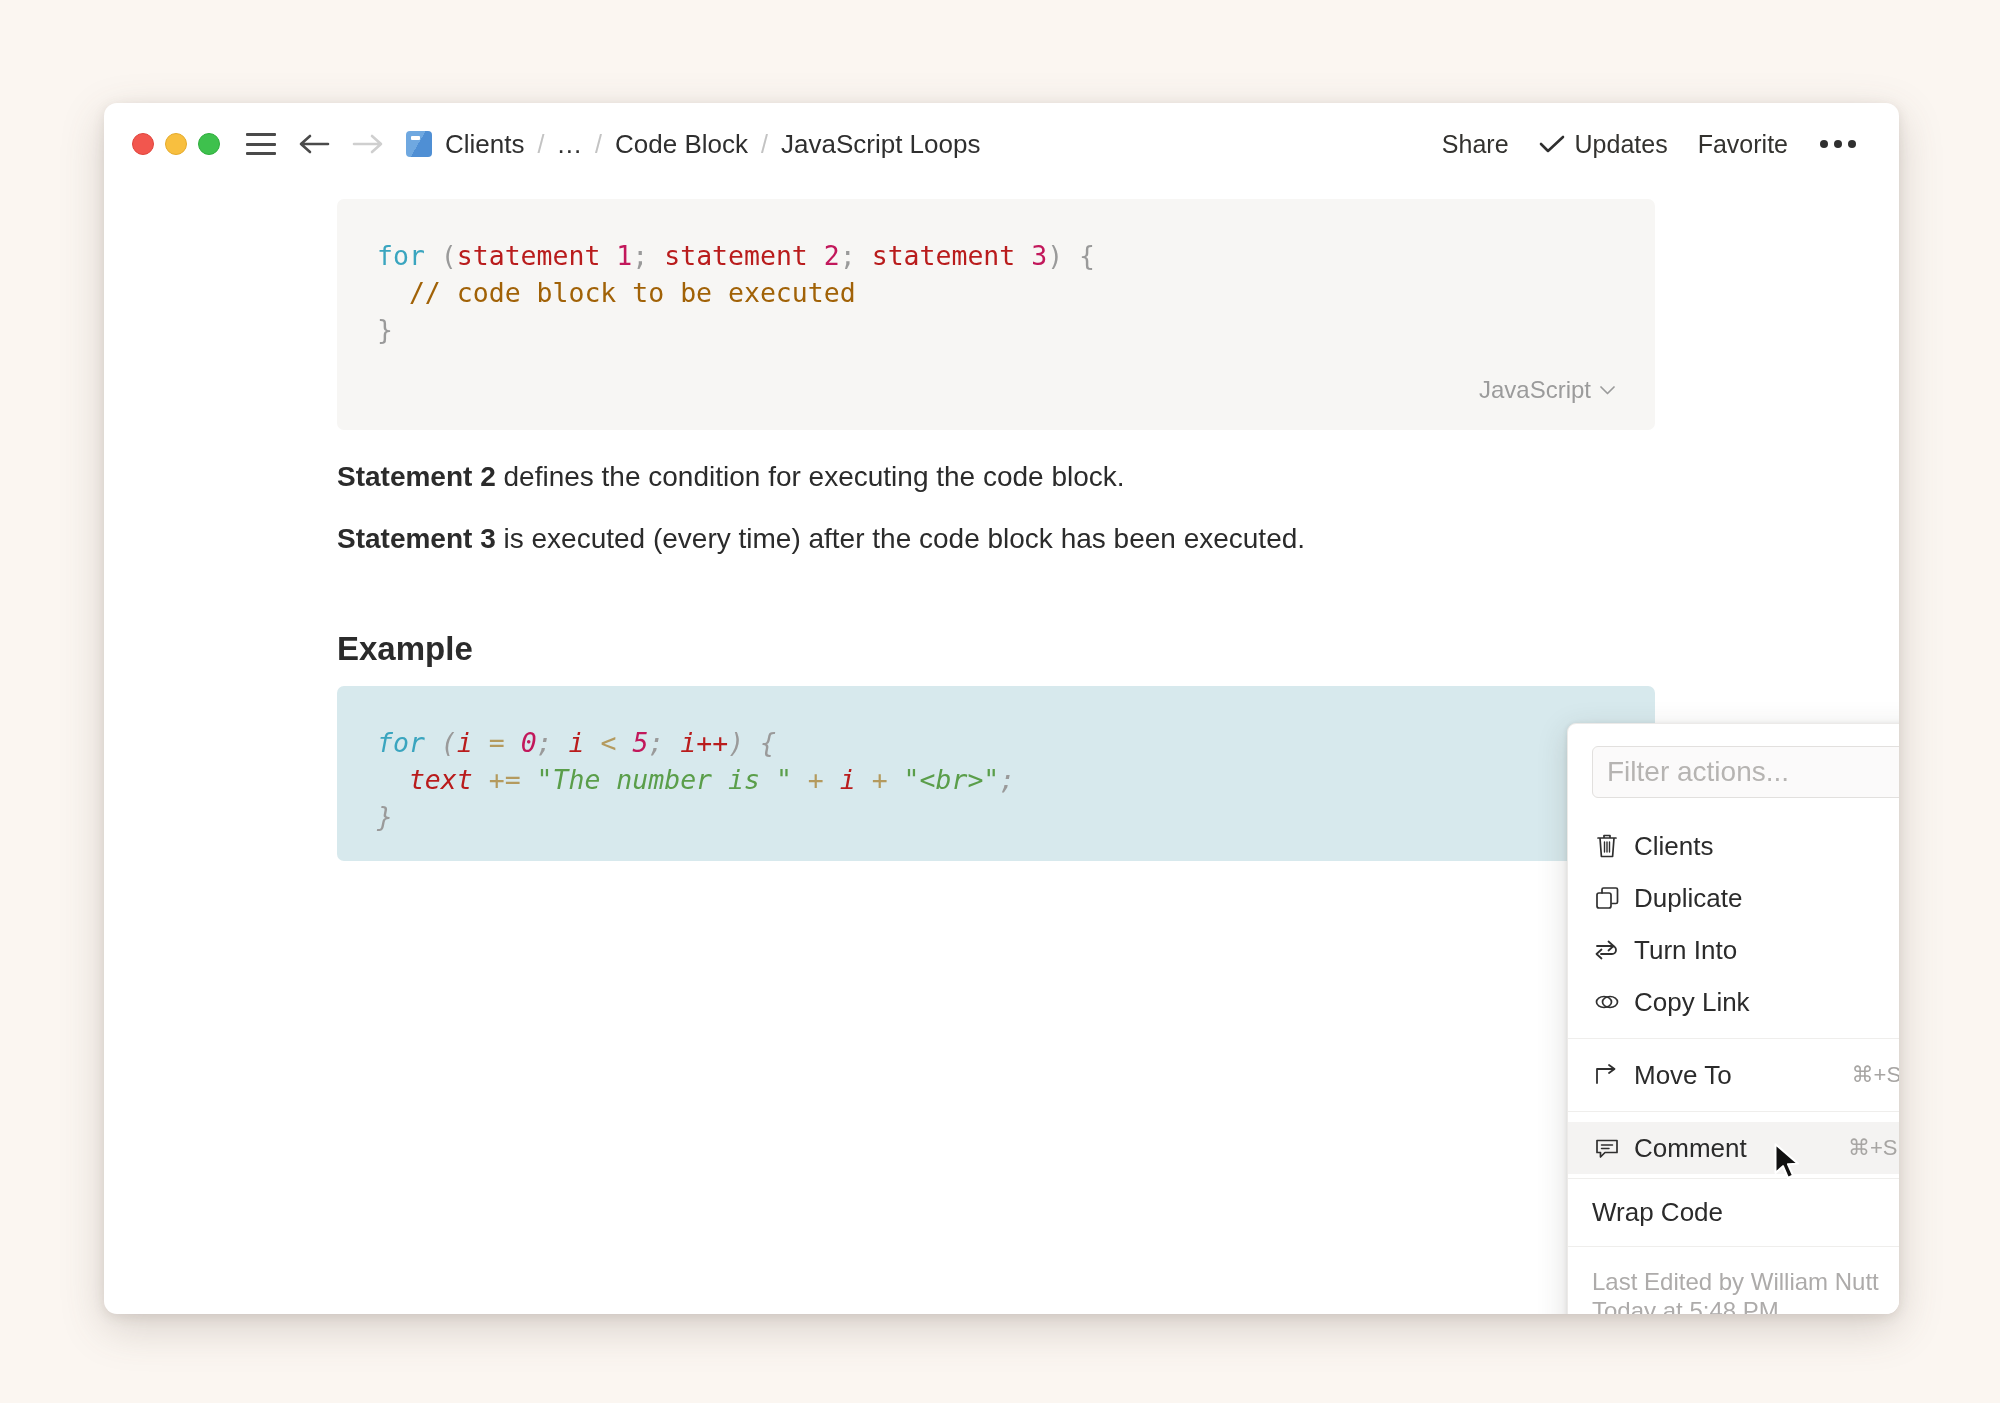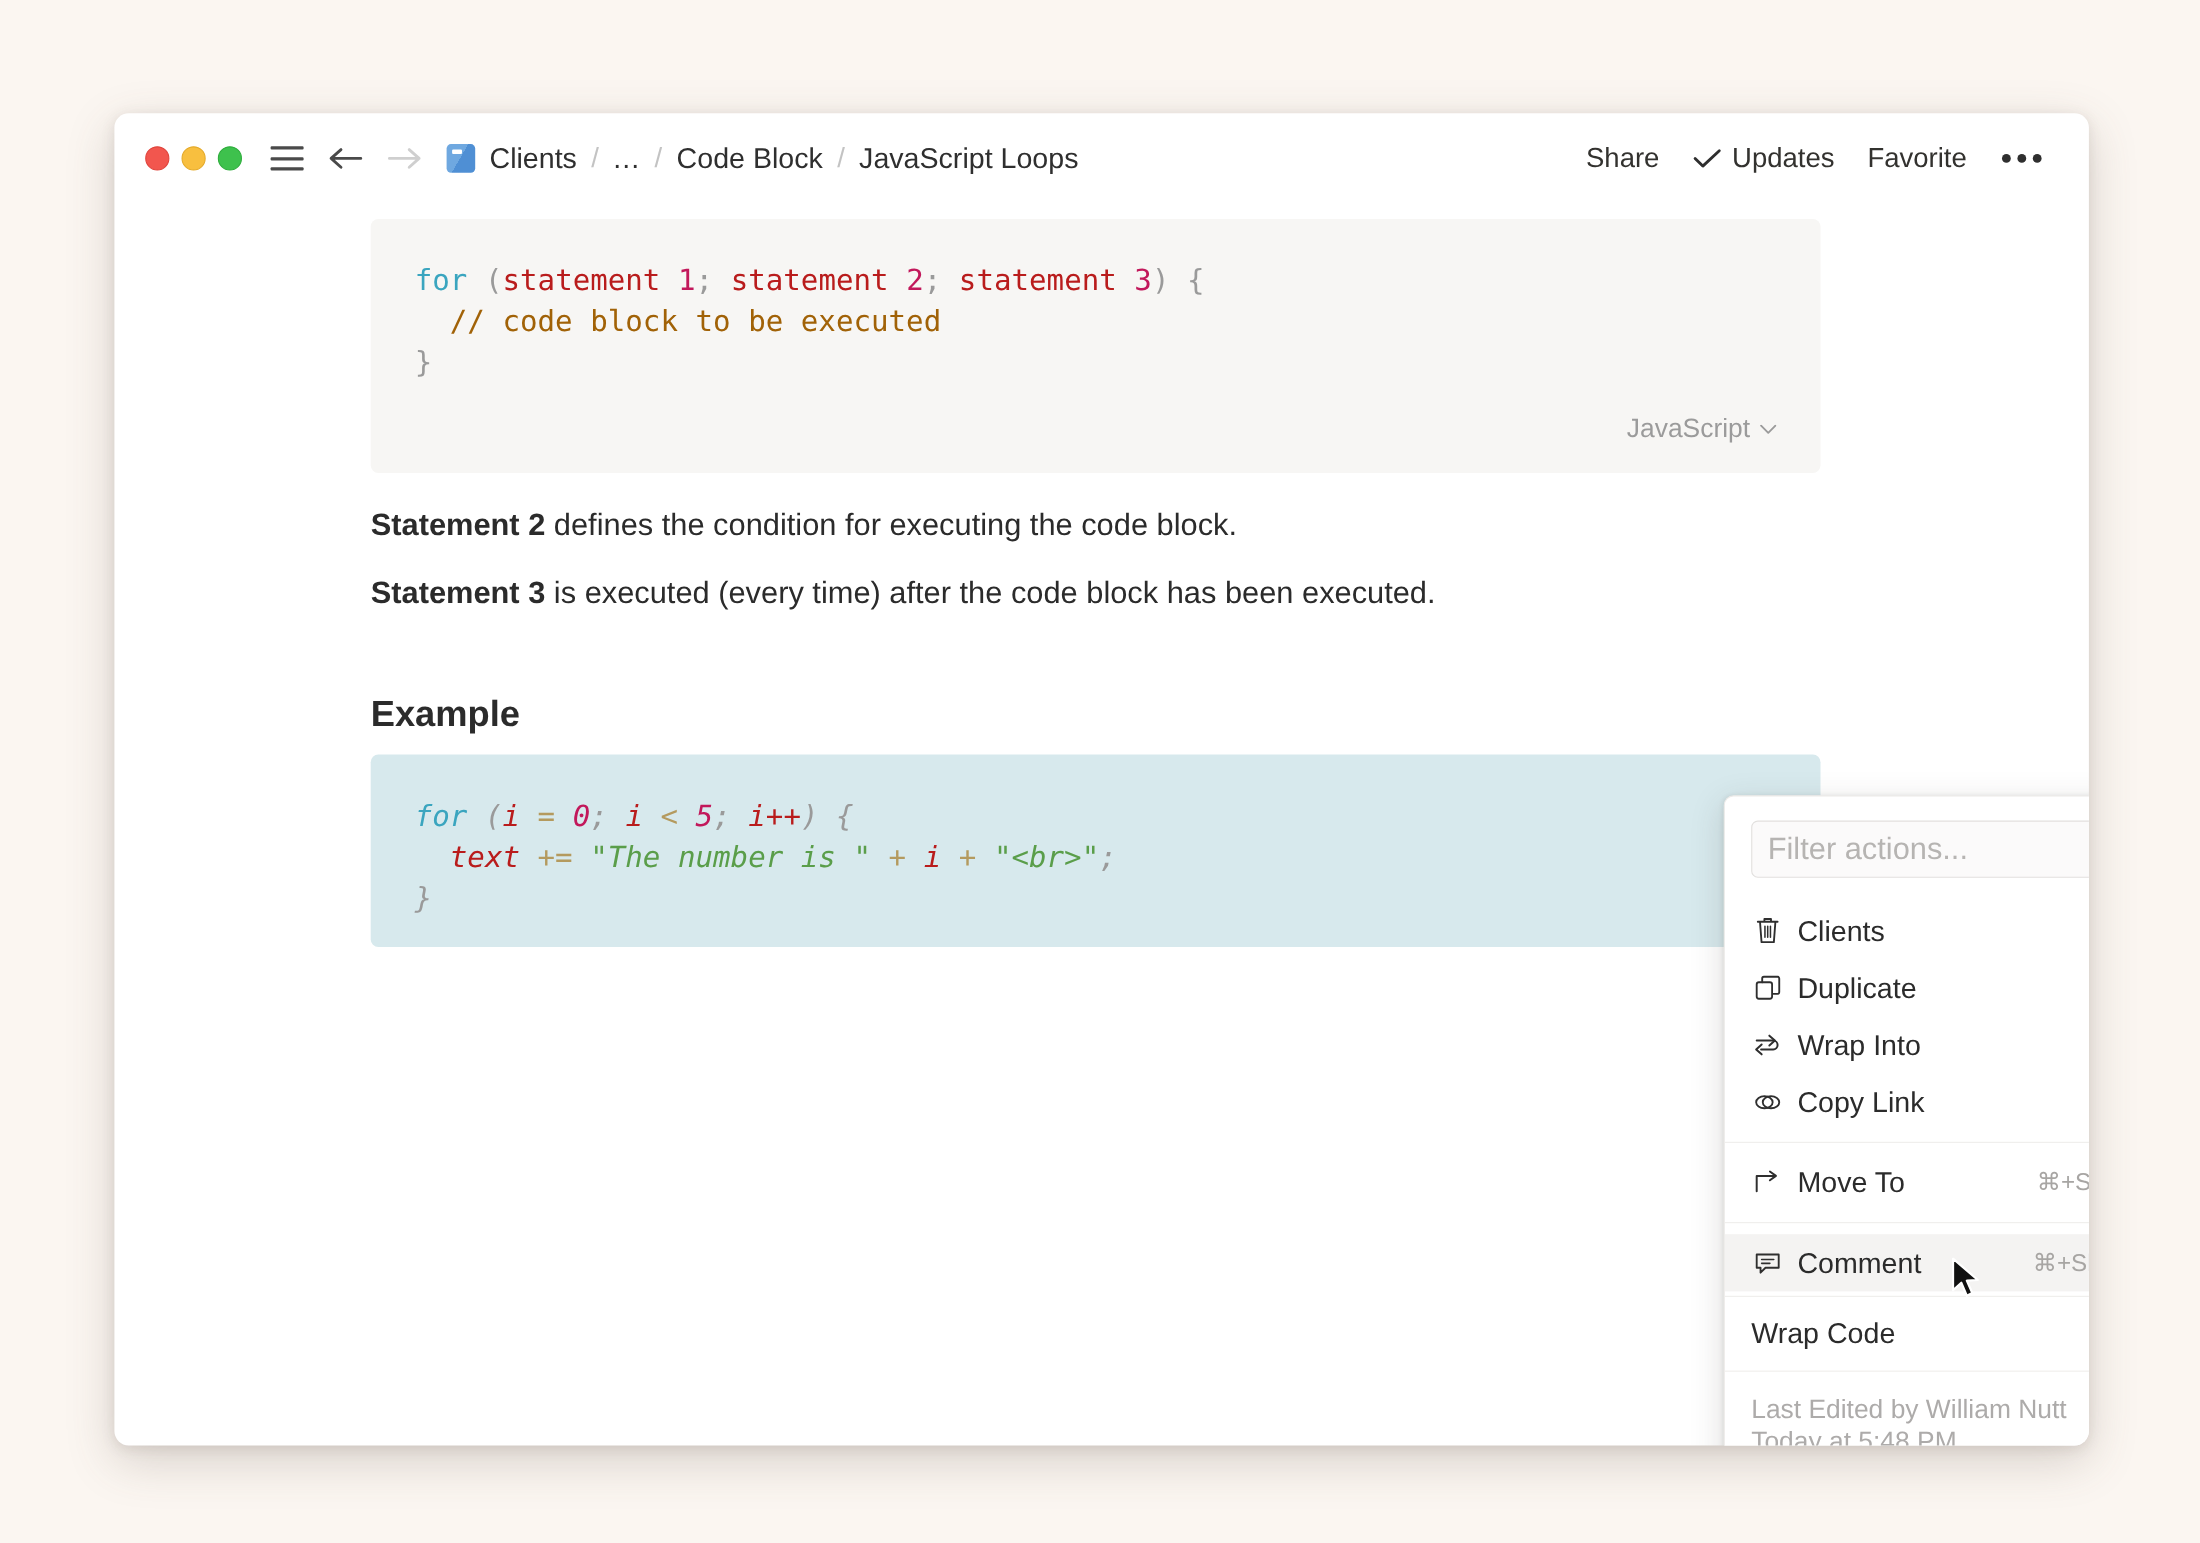--- a/index.html
+++ b/index.html
@@ -318,21 +318,21 @@
       </div>
 
       <div class="mitem">
         <span class="mi-icon">
           <svg width="26" height="24" viewBox="0 0 26 24">
             <path d="M3 8 H18 A4 4 0 0 1 18 16 H7" fill="none" stroke="#2f2f2f" stroke-width="1.8" stroke-linecap="round"></path>
             <path d="M14.5 3.5 L19.5 8 L14.5 12.5" fill="none" stroke="#2f2f2f" stroke-width="1.8" stroke-linecap="round" stroke-linejoin="round"></path>
             <path d="M7.5 11.5 L2.5 16 L7.5 20.5" fill="none" stroke="#2f2f2f" stroke-width="1.8" stroke-linecap="round" stroke-linejoin="round"></path>
           </svg>
         </span>
-        <span class="mi-label">Wrap Into</span>
+        <span class="mi-label">Turn Into</span>
 
       </div>
 
       <div class="mitem">
         <span class="mi-icon">
           <svg width="26" height="24" viewBox="0 0 26 24">
             <ellipse cx="10" cy="12" rx="7.5" ry="5.5" fill="none" stroke="#2f2f2f" stroke-width="1.7"></ellipse>
             <ellipse cx="16" cy="12" rx="7.5" ry="5.5" fill="none" stroke="#2f2f2f" stroke-width="1.7"></ellipse>
           </svg>
         </span>

